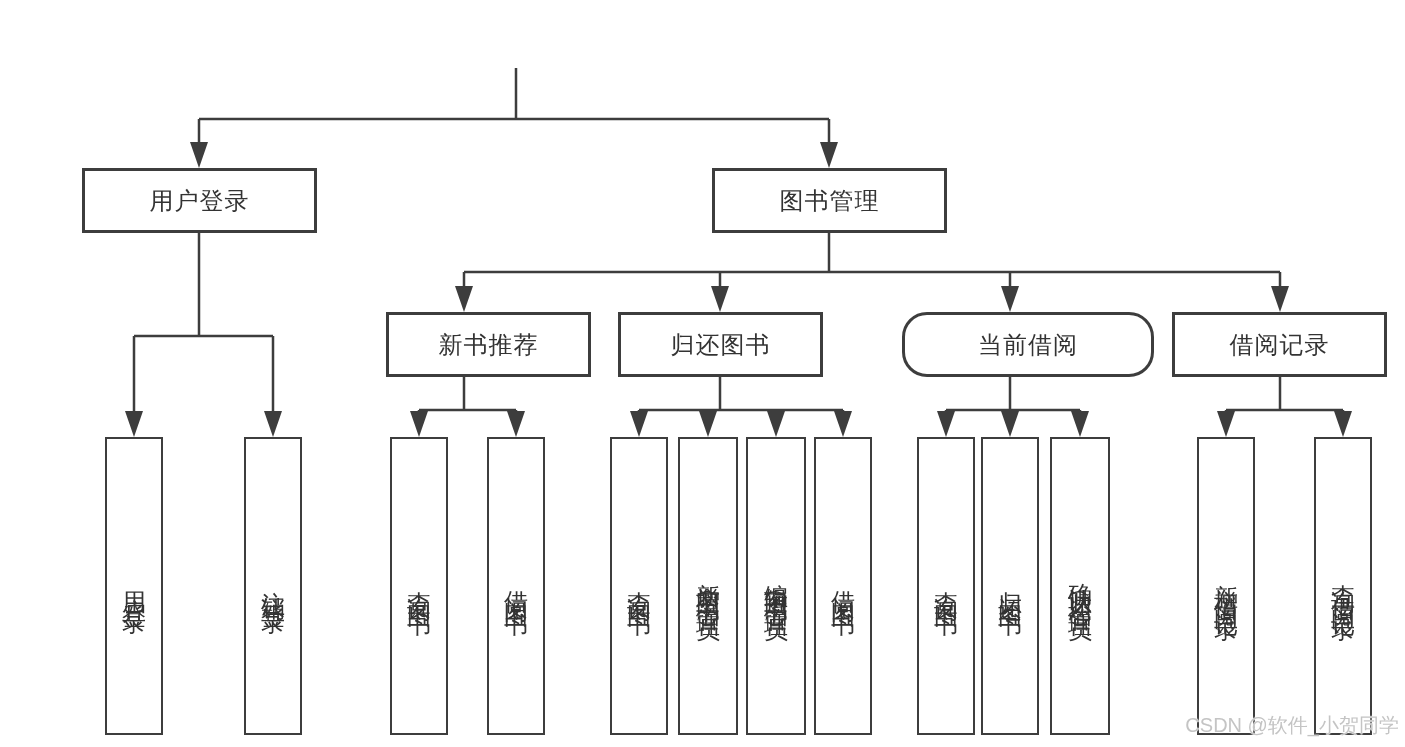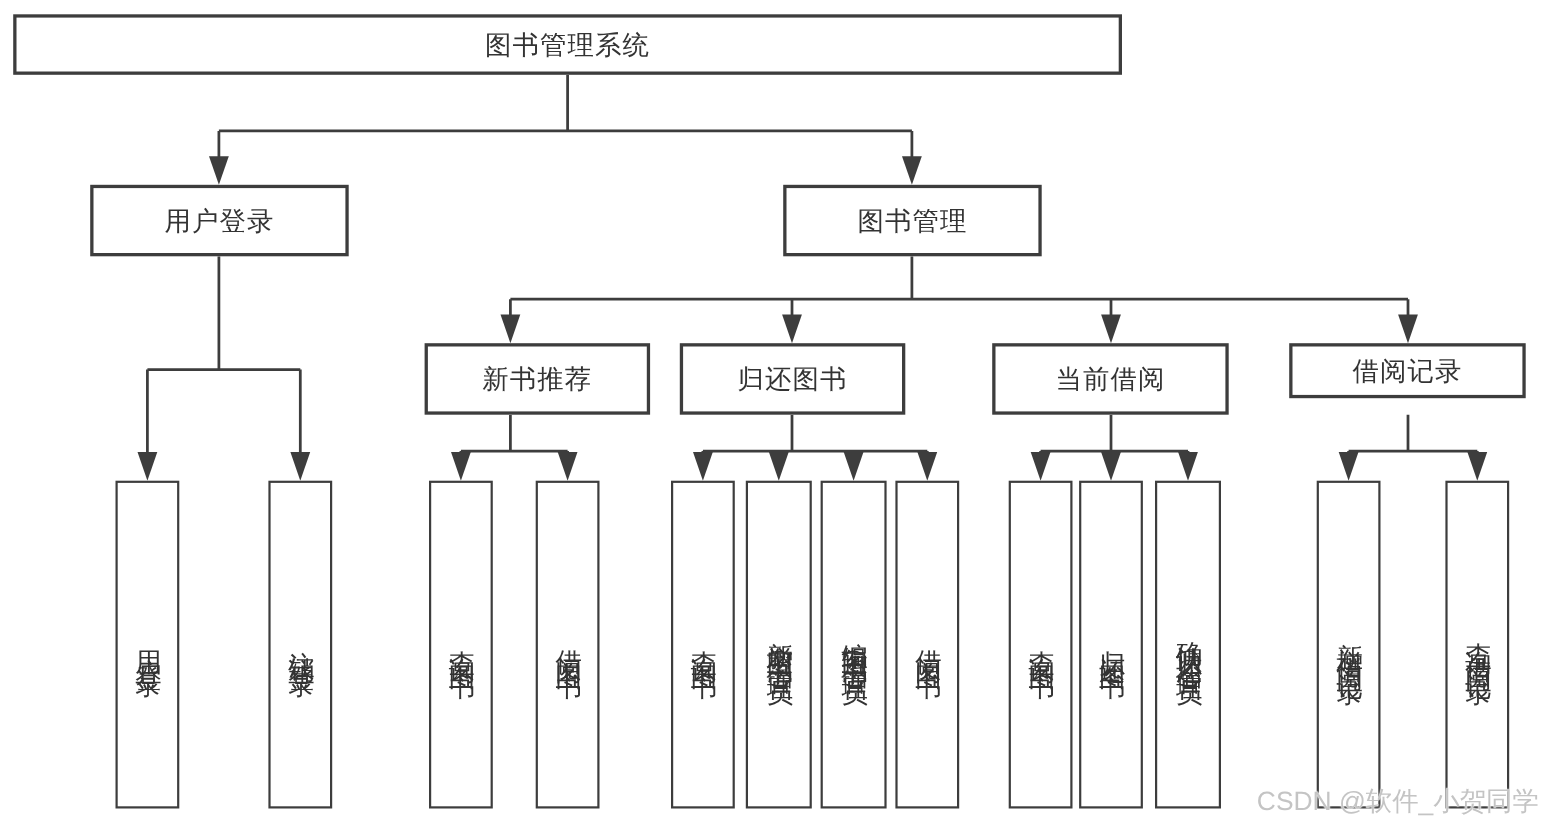--- a/index.html
+++ b/index.html
@@ -37,21 +37,21 @@
     text-orientation: mixed;
     font-size: 24px;
     letter-spacing: 7px;
     line-height: 1;
   }
   .leaf .vlabel.long { letter-spacing: 5px; }
   .watermark {
     position: absolute;
     right: 6px;
     top: 712px;
-    font-size: 24px;
+    font-size: 20px;
     color: #c4c4c4;
     text-shadow: 0 0 2px #ffffff, 0 0 1px #ffffff;
     white-space: nowrap;
   }
 </style>
 </head>
 <body>
 
 <div class="canvas">
 
@@ -88,41 +88,38 @@
       <polygon points="767,411 785,411 776,437"></polygon>
       <polygon points="834,411 852,411 843,437"></polygon>
       <polygon points="937,411 955,411 946,437"></polygon>
       <polygon points="1001,411 1019,411 1010,437"></polygon>
       <polygon points="1071,411 1089,411 1080,437"></polygon>
       <polygon points="1217,411 1235,411 1226,437"></polygon>
       <polygon points="1334,411 1352,411 1343,437"></polygon>
     </g>
   </svg>
 
-  <div class="node" style="left:12px; top:13px; width:1008px; height:55px;">
-    <span class="hlabel">图书管理系统</span>
-  </div>
 
   <div class="node" style="left:82px; top:168px; width:235px; height:65px;">
     <span class="hlabel">用户登录</span>
   </div>
   <div class="node" style="left:712px; top:168px; width:235px; height:65px;font-family:Liberation Serif, serif;">
     <span class="hlabel">图书管理</span>
   </div>
 
   <div class="node" style="left:362px; top:312px; width:205px; height:65px;margin-left:24px;">
     <span class="hlabel">新书推荐</span>
   </div>
   <div class="node" style="left:618px; top:312px; width:205px; height:65px;">
     <span class="hlabel">归还图书</span>
   </div>
-  <div class="node" style="left:902px; top:312px; width:215px; height:65px;">
+  <div class="node" style="left:902px; top:312px; width:252px; height:65px;border-radius:25px;">
     <span class="hlabel">当前借阅</span>
   </div>
-  <div class="node" style="left:1172px; top:312px; width:215px; height:50px;">
+  <div class="node" style="left:1172px; top:312px; width:215px; height:65px;">
     <span class="hlabel">借阅记录</span>
   </div>
 
   <div class="node leaf" style="left:105px; top:437px; width:58px; height:298px;">
     <span class="vlabel">用户登录</span>
   </div>
   <div class="node leaf" style="left:244px; top:437px; width:58px; height:298px;">
     <span class="vlabel">注销登录</span>
   </div>
 

